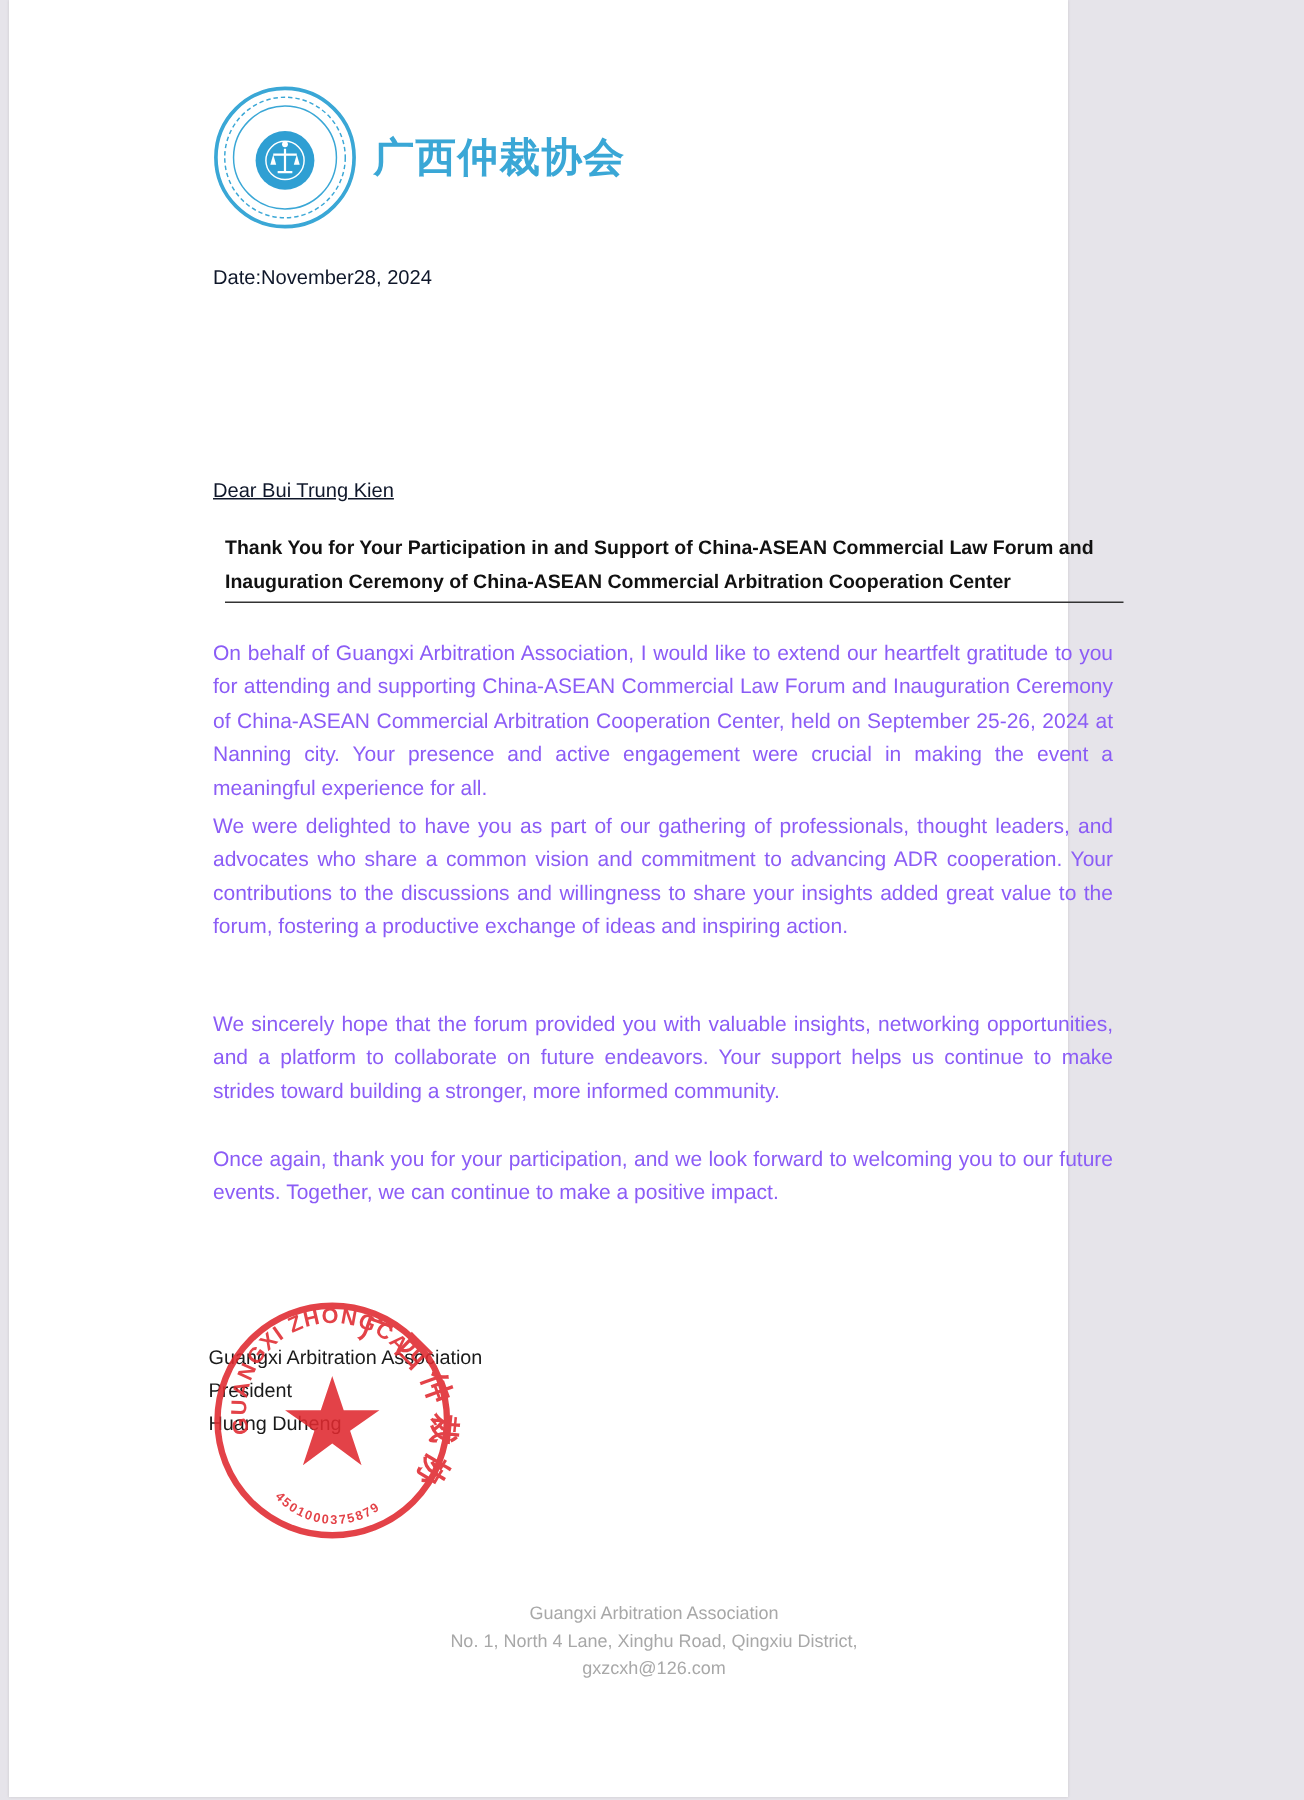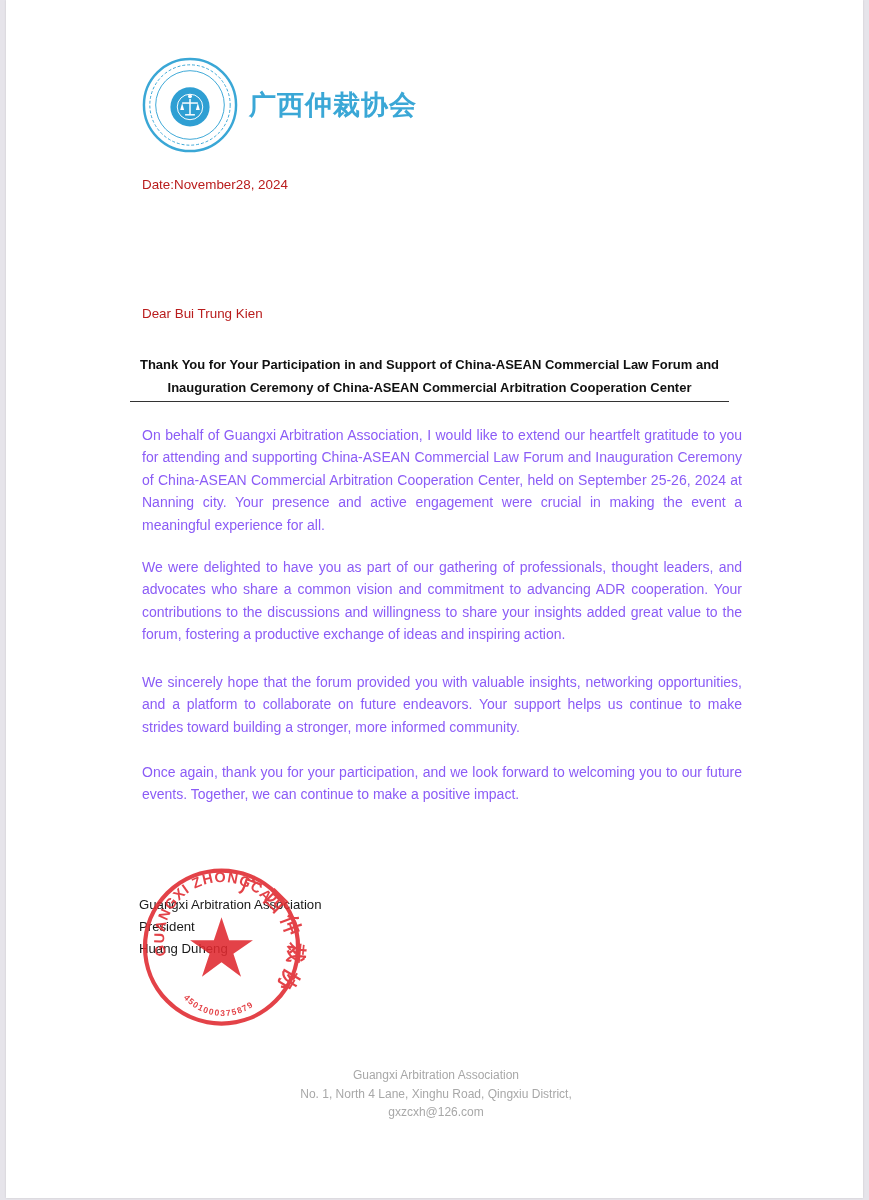--- a/index.html
+++ b/index.html
@@ -11,21 +11,21 @@
       width: 869px;
       height: 1200px;
       position: relative;
       overflow: hidden;
       font-family: "Liberation Sans", "DejaVu Sans", sans-serif;
     }
     .page {
       position: absolute;
       left: 6px;
       top: 0;
-      width: 857px;
+      width: 706px;
       height: 1198px;
       background: #ffffff;
       box-shadow: 0 0 2px rgba(0,0,0,0.12);
     }
     .letterhead {
       position: absolute;
       left: 135px;
       top: 56px;
       display: flex;
       align-items: center;
@@ -38,51 +38,50 @@
       margin-left: 10px;
       font-family: "DejaVu Serif", serif;
       font-size: 27px;
       color: #3aa7d6;
       letter-spacing: 1px;
       font-weight: bold;
     }
     .text {
       position: absolute;
       left: 136px;
-      color: #b91c1c;
+      color: #0f172a;
       font-size: 13.4px;
       line-height: 22.5px;
     }
     .date { top: 174px; }
     .recipient { top: 219px; }
-    .salutation { top: 303px; }
+    .salutation { top: 316px; text-decoration: underline; }
     .title {
       position: absolute;
-      left: 124px;
+      left: 144px;
       top: 353px;
       width: 599px;
-      text-align: center;
       font-weight: bold;
       font-size: 13px;
       line-height: 23px;
       color: #111;
       padding-bottom: 2px;
       border-bottom: 1.5px solid #333;
     }
     .para {
       position: absolute;
       left: 136px;
       width: 600px;
       font-size: 14px;
       line-height: 22.4px;
       color: #8b5cf6;
       text-align: justify;
     }
     .p1 { top: 424px; }
-    .p2 { top: 556px; }
+    .p2 { top: 539px; }
     .p3 { top: 671px; }
     .p4 { top: 761px; }
     .closing { top: 826px; }
     .signature-block {
       position: absolute;
       left: 133px;
       top: 894px;
       font-size: 13.2px;
       line-height: 22px;
       color: #1a1a1a;

